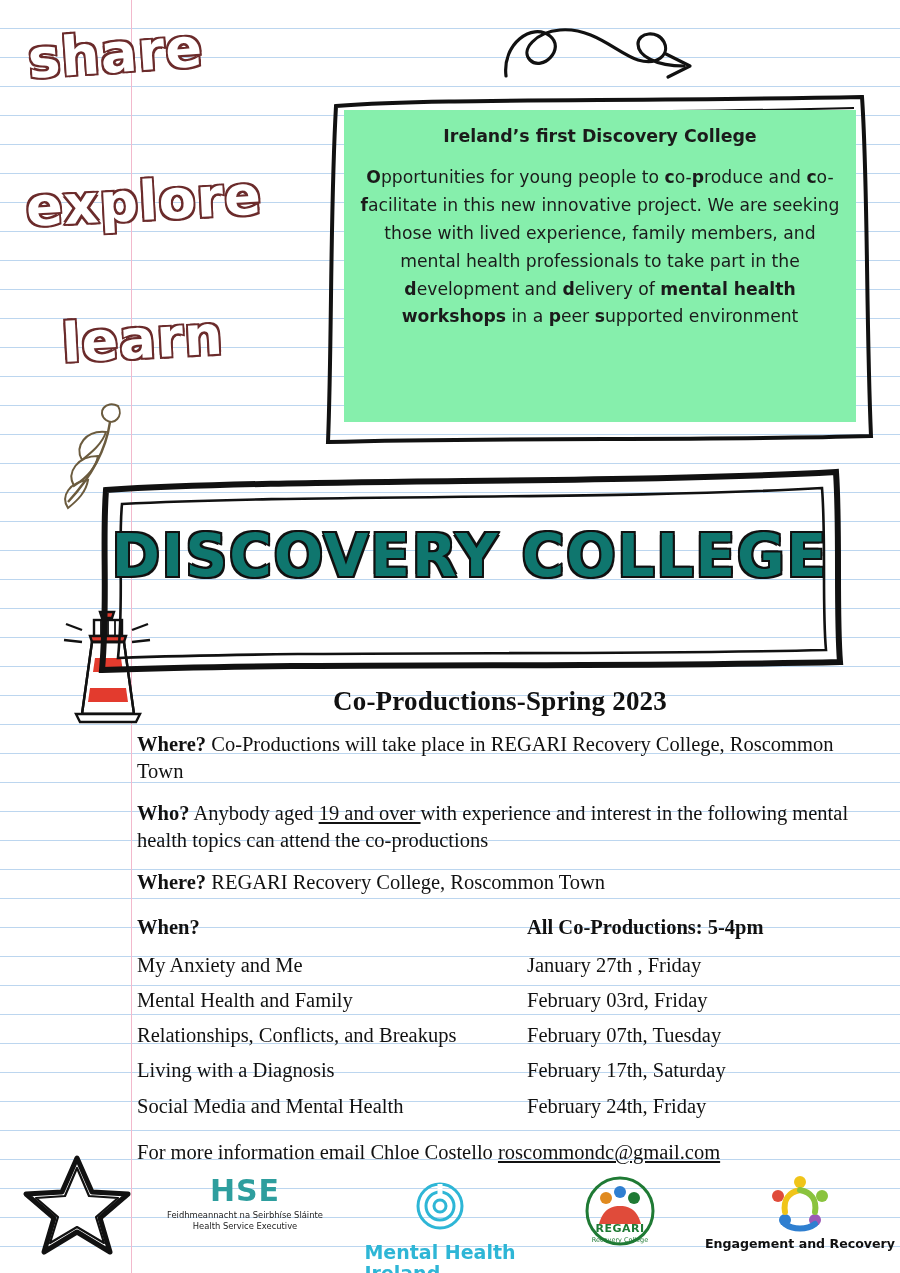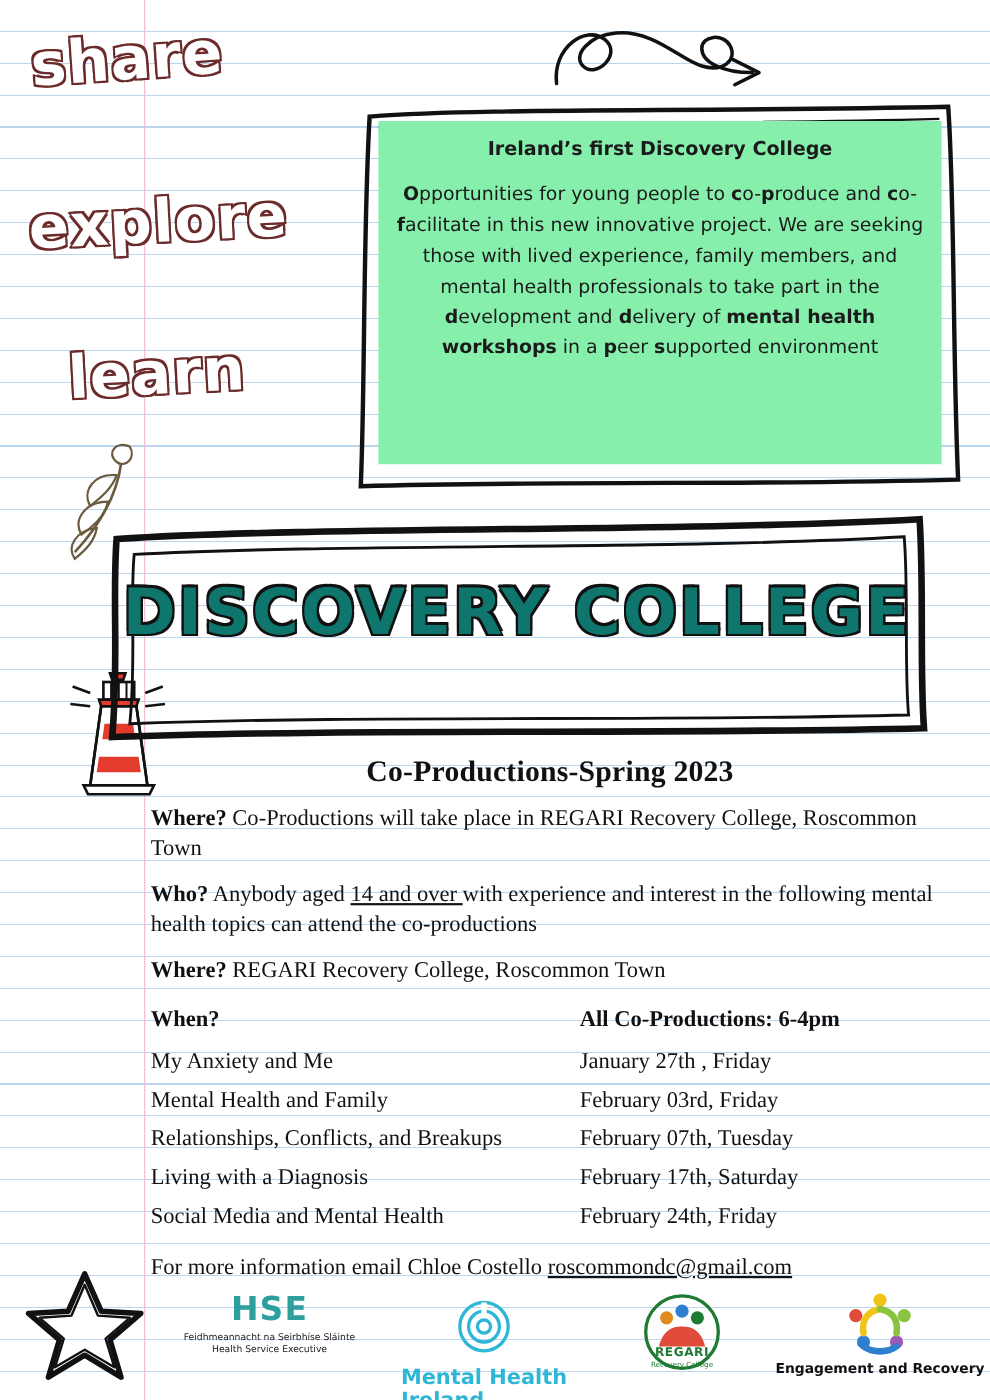--- a/index.html
+++ b/index.html
@@ -321,30 +321,30 @@
 
 <div id="content">
 
   <div id="subtitle">Co-Productions-Spring 2023</div>
 
   <p class="para">
     <b>Where?</b><span> Co-Productions will take place in REGARI Recovery College, Roscommon Town</span>
   </p>
 
   <p class="para">
-    <b>Who?</b><span> Anybody aged </span><span class="underline">14 and over </span><span>with experience and interest in the following mental health topics can attend the co-productions</span>
+    <b>Who?</b><span> Anybody aged </span><span class="underline">19 and over </span><span>with experience and interest in the following mental health topics can attend the co-productions</span>
   </p>
 
   <p class="para">
     <b>Where?</b><span> REGARI Recovery College, Roscommon Town</span>
   </p>
 
   <div class="when-row">
     <div class="col-left when-head">When?</div>
-    <div class="col-right when-head">All Co-Productions: 6-4pm</div>
+    <div class="col-right when-head">All Co-Productions: 5-4pm</div>
   </div>
 
   <div id="sessions">
       <div class="when-row">
         <div class="col-left">My Anxiety and Me</div>
         <div class="col-right">January 27th , Friday</div>
       </div>
       <div class="when-row">
         <div class="col-left">Mental Health and Family</div>
         <div class="col-right">February 03rd, Friday</div>

